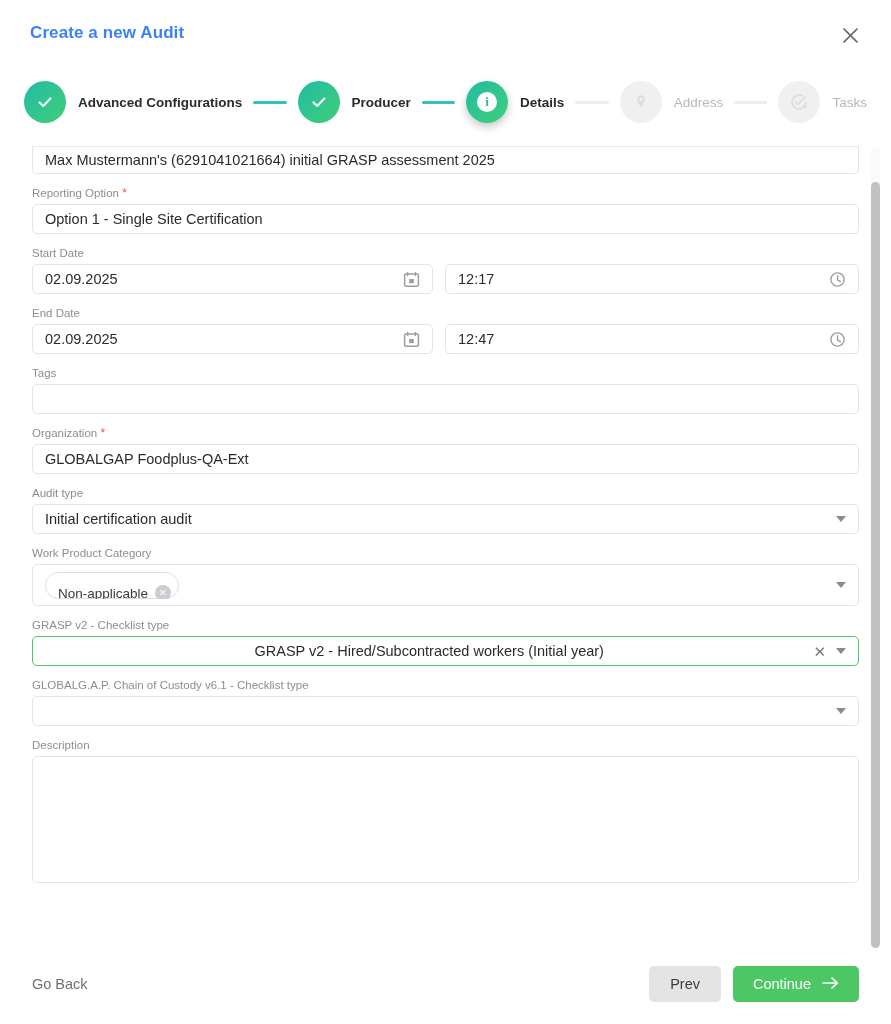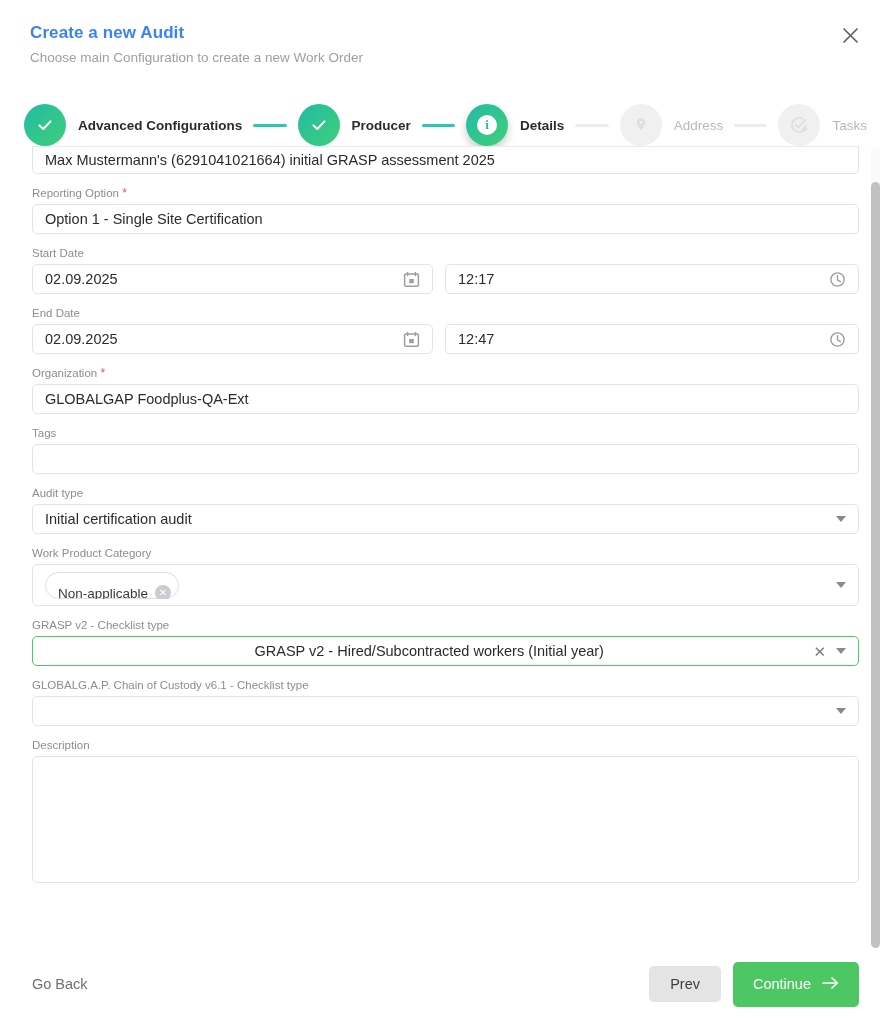--- a/index.html
+++ b/index.html
@@ -127,33 +127,32 @@
   }
   .go-back { font-size: 14.5px; color: #6f6f6f; cursor: pointer; }
   .footer-right { margin-left: auto; display: flex; align-items: center; gap: 12px; }
   .btn-prev {
     background: #e4e4e4; color: #3c3c3c; border: none; border-radius: 5px;
     height: 36px; padding: 0 21px; font-size: 14.5px; cursor: pointer;
     font-family: "Liberation Sans", sans-serif;
   }
   .btn-continue {
     background: #4CC764; color: #ffffff; border: none; border-radius: 5px;
-    height: 45px; padding: 0 20px; font-size: 14.5px; cursor: pointer;
+    height: 36px; padding: 0 20px; font-size: 14.5px; cursor: pointer;
     display: flex; align-items: center; gap: 11px;
     font-family: "Liberation Sans", sans-serif;
   }
 </style>
 </head>
 <body>
 
 <div class="modal">
 
   <div class="header">
     <div class="header-title">Create a new Audit</div>
-    <div class="header-sub">Choose main Configuration to create a new Work Order</div>
   </div>
   <div class="close-btn">
     <svg width="17" height="17" viewBox="0 0 17 17">
         <path d="M2 2 L15 15 M15 2 L2 15" stroke="#5f6368" stroke-width="1.7" fill="none" stroke-linecap="round"></path>
       </svg>
   </div>
 
   <div class="stepper">
 
     <div class="step">
@@ -277,33 +276,33 @@
                   <circle cx="8.5" cy="8.5" r="6.6" stroke="#9e9e9e" stroke-width="1.4" fill="none"></circle>
                   <path d="M8.5 4.6v4.2l2.9 1.8" stroke="#9e9e9e" stroke-width="1.4" fill="none" stroke-linecap="round" stroke-linejoin="round"></path>
                 </svg>
             </span>
           </div>
         </div>
       </div>
     </div>
 
     <div class="field">
+      <label class="field-label">Tags</label>
+      <div class="input">
+        <span class="val"></span>
+      </div>
+    </div>
+
+    <div class="field">
       <label class="field-label">
         <span>Organization</span>
         <span class="req">*</span>
       </label>
       <div class="input">
         <span class="val">GLOBALGAP Foodplus-QA-Ext</span>
-      </div>
-    </div>
-
-    <div class="field">
-      <label class="field-label">Tags</label>
-      <div class="input">
-        <span class="val"></span>
       </div>
     </div>
 
     <div class="field">
       <label class="field-label">Audit type</label>
       <div class="input">
         <span class="val">Initial certification audit</span>
         <span class="caret"></span>
       </div>
     </div>

